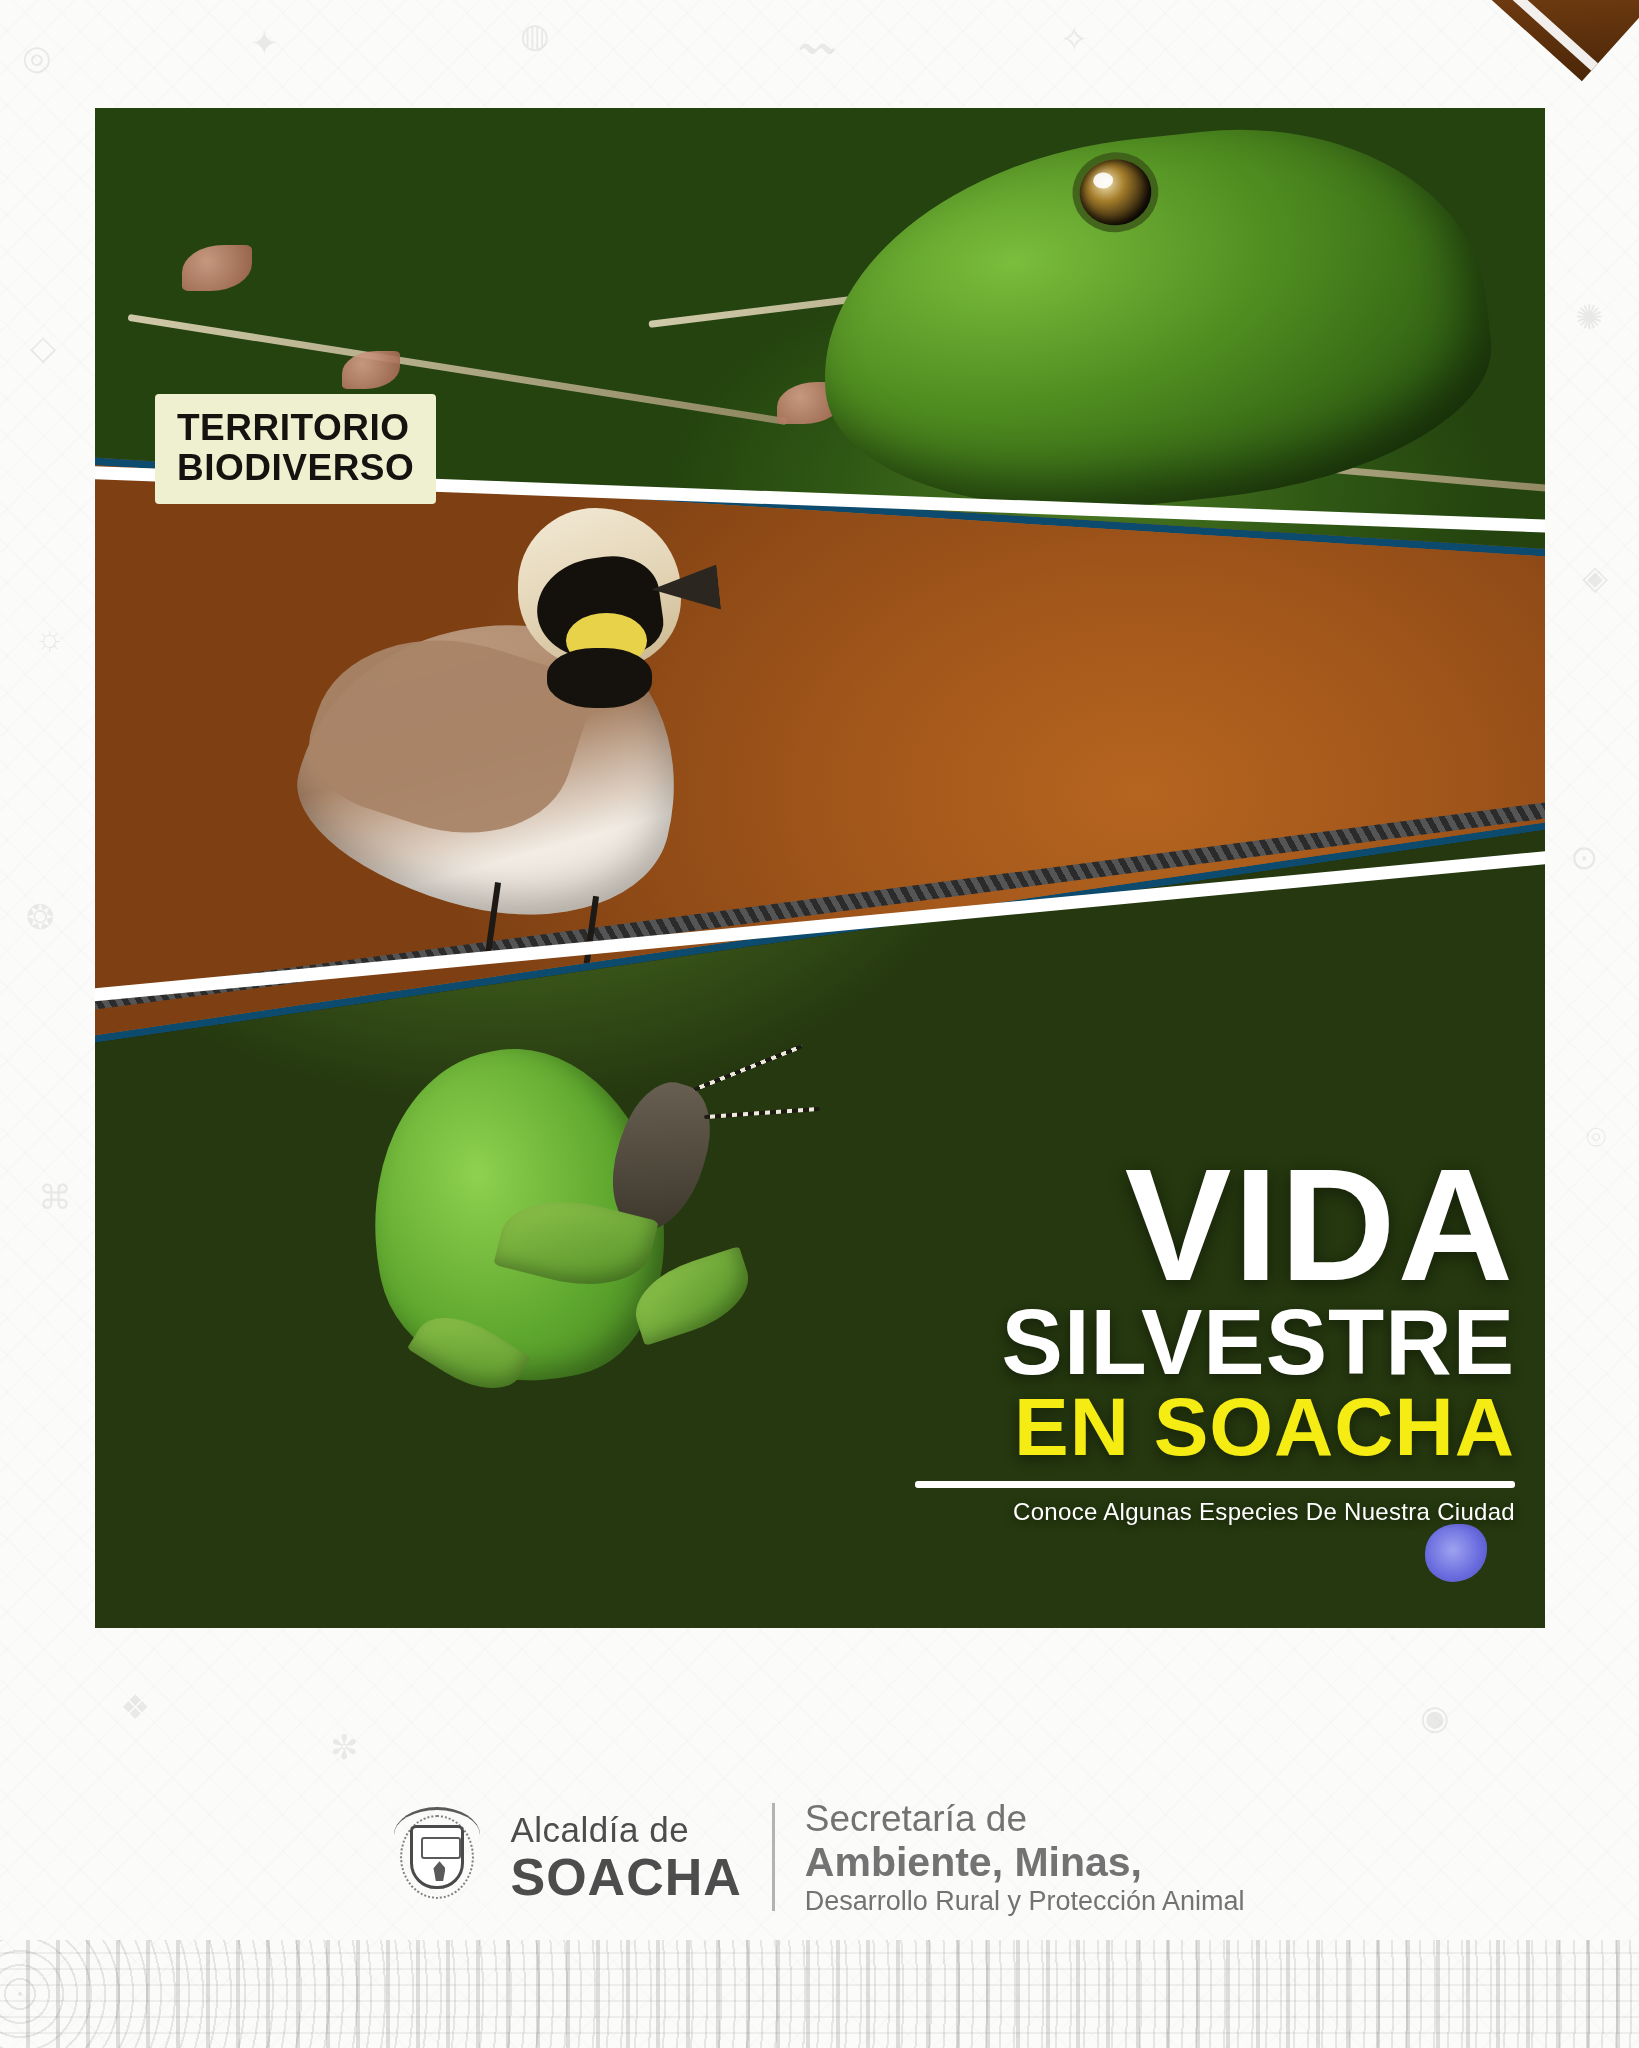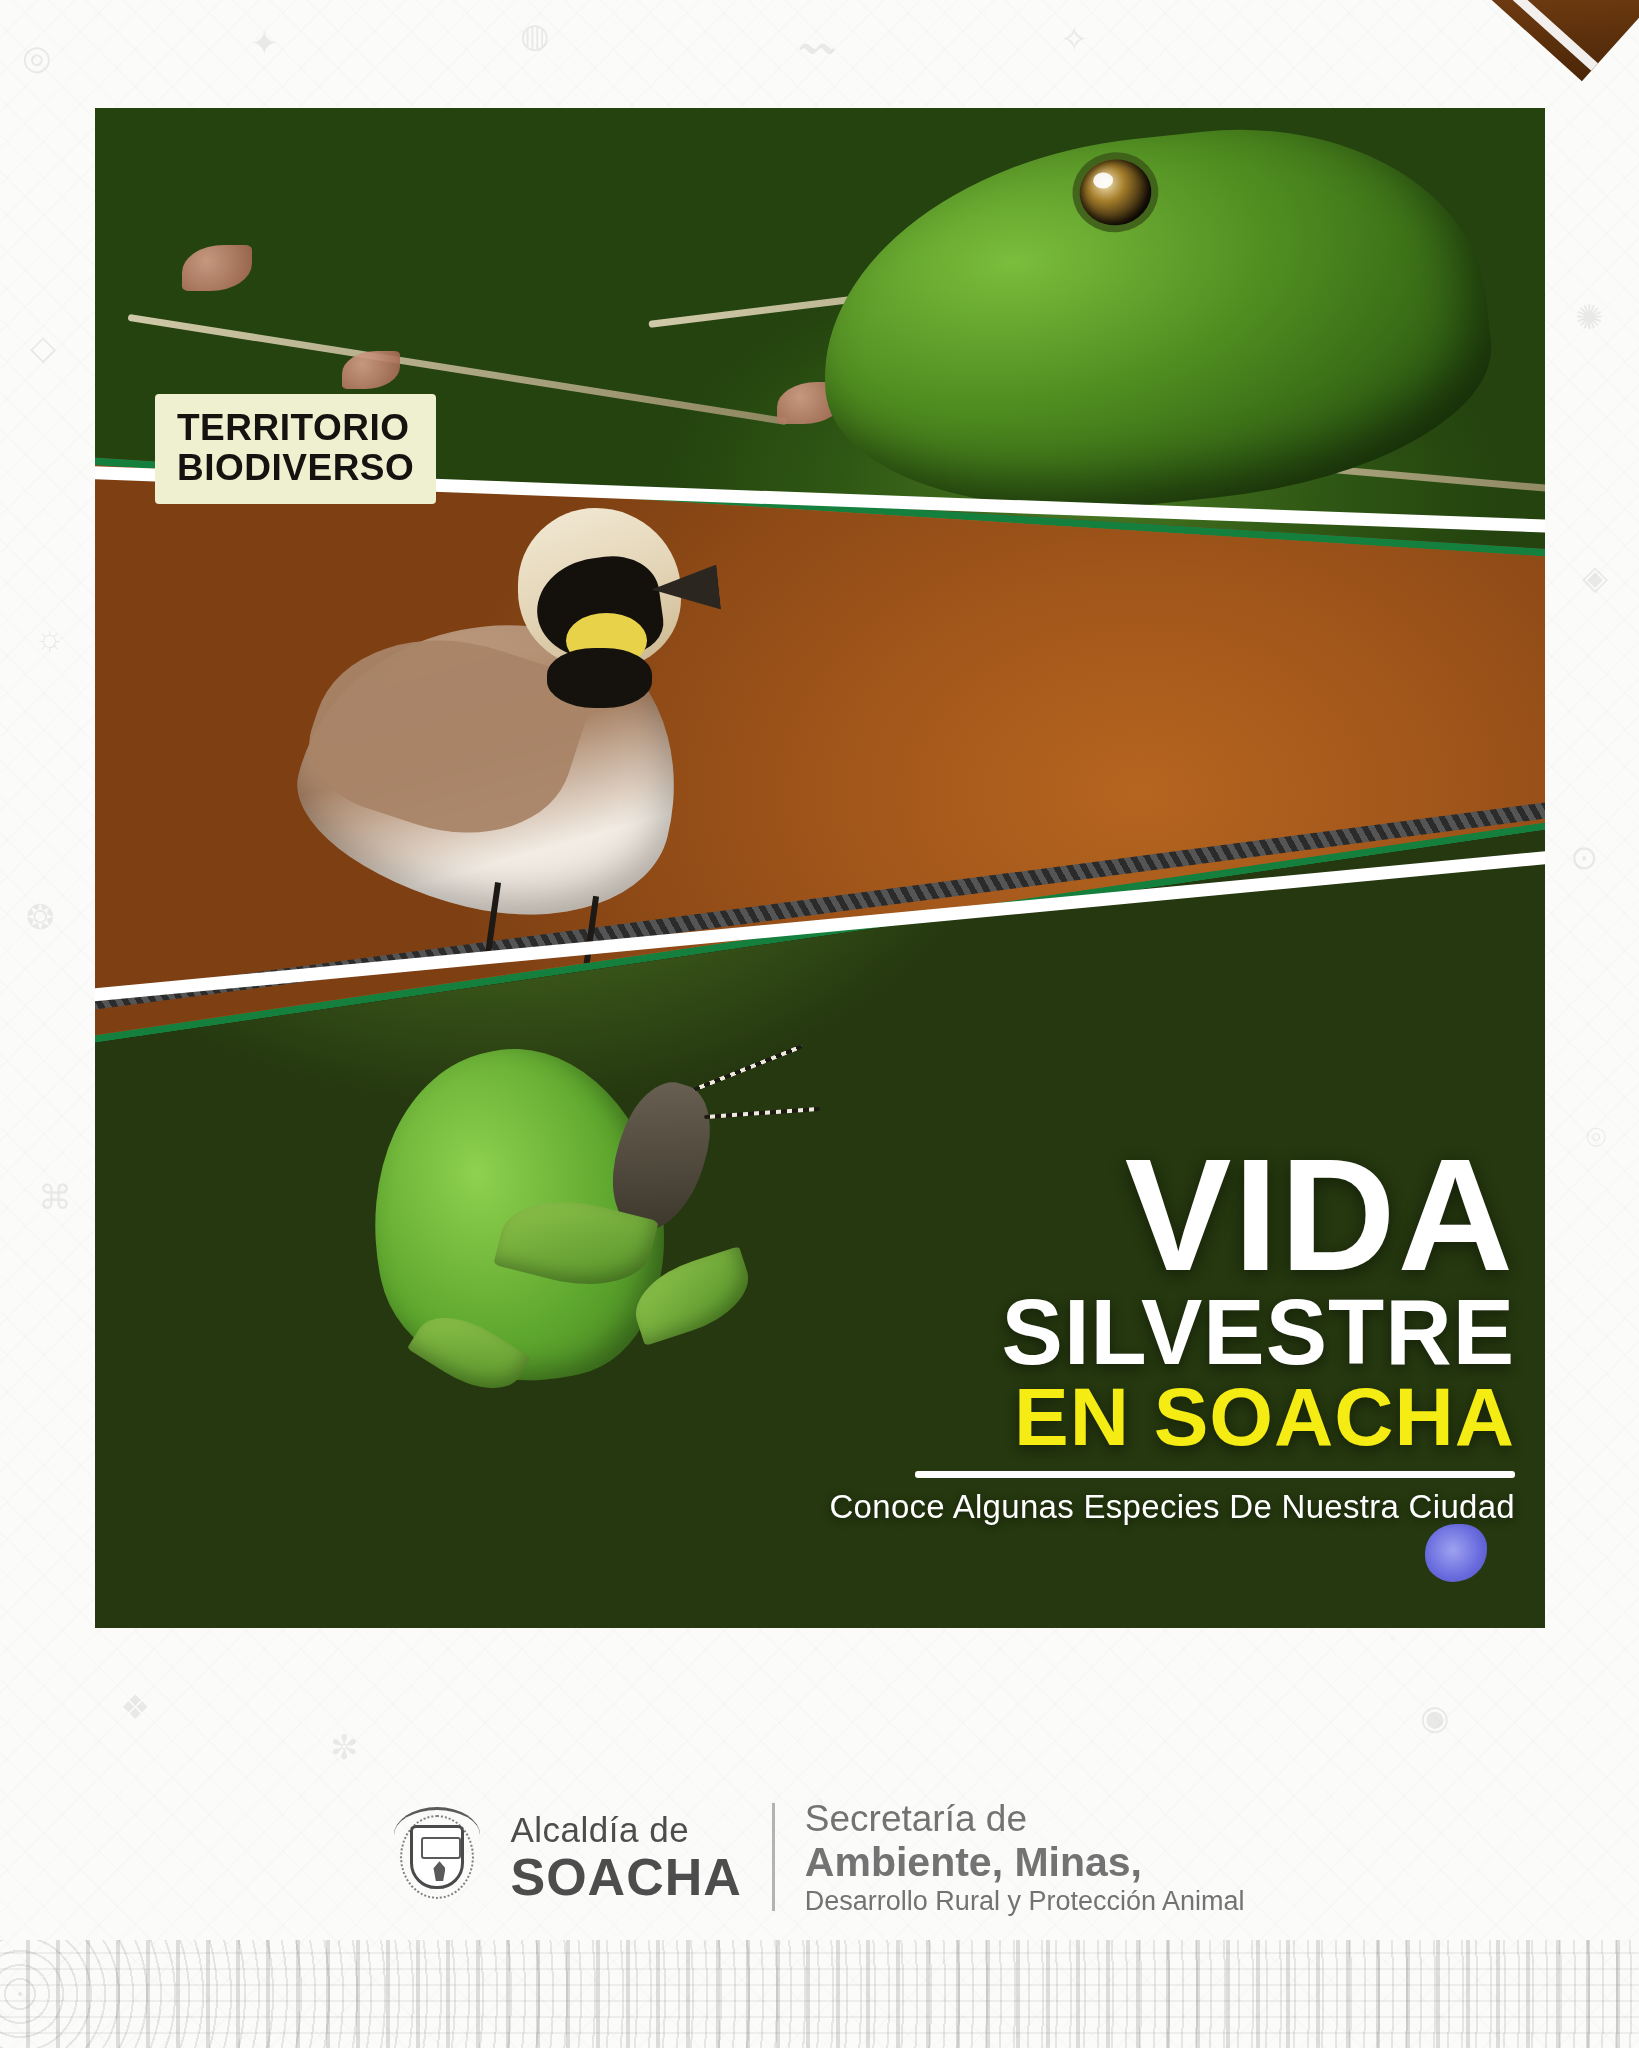--- a/index.html
+++ b/index.html
@@ -69,21 +69,21 @@
   }
 
   
   .hero {
     position: absolute;
     left: 95px;
     top: 108px;
     width: 1450px;
     height: 1520px;
     overflow: hidden;
-    background: #15803d;
+    background: #0c4a6e;
   }
 
   .layer { position: absolute; inset: 0; }
 
   
   .photo-frog {
     background:
       radial-gradient(ellipse 120px 70px at 76% 16%, rgba(255,255,255,.35), transparent 70%),
       radial-gradient(ellipse 420px 230px at 68% 25%, #4a7a22 0%, #2f5714 58%, #24430f 100%),
       radial-gradient(ellipse 260px 150px at 20% 18%, #9a8f62 0%, #6d6241 65%, #4e4530 100%),
@@ -322,21 +322,21 @@
     text-shadow: 0 4px 14px rgba(0,0,0,.45);
   }
   .h-rule {
     height: 7px;
     background: #ffffff;
     margin: 14px 0 10px auto;
     width: 600px;
     border-radius: 3px;
   }
   .h-sub {
-    font-size: 33px;
+    font-size: 24px;
     letter-spacing: .3px;
     color: #ffffff;
     text-shadow: 0 2px 8px rgba(0,0,0,.5);
   }
 
   
   .footer {
     position: absolute;
     left: 0; right: 0;
     bottom: 132px;

